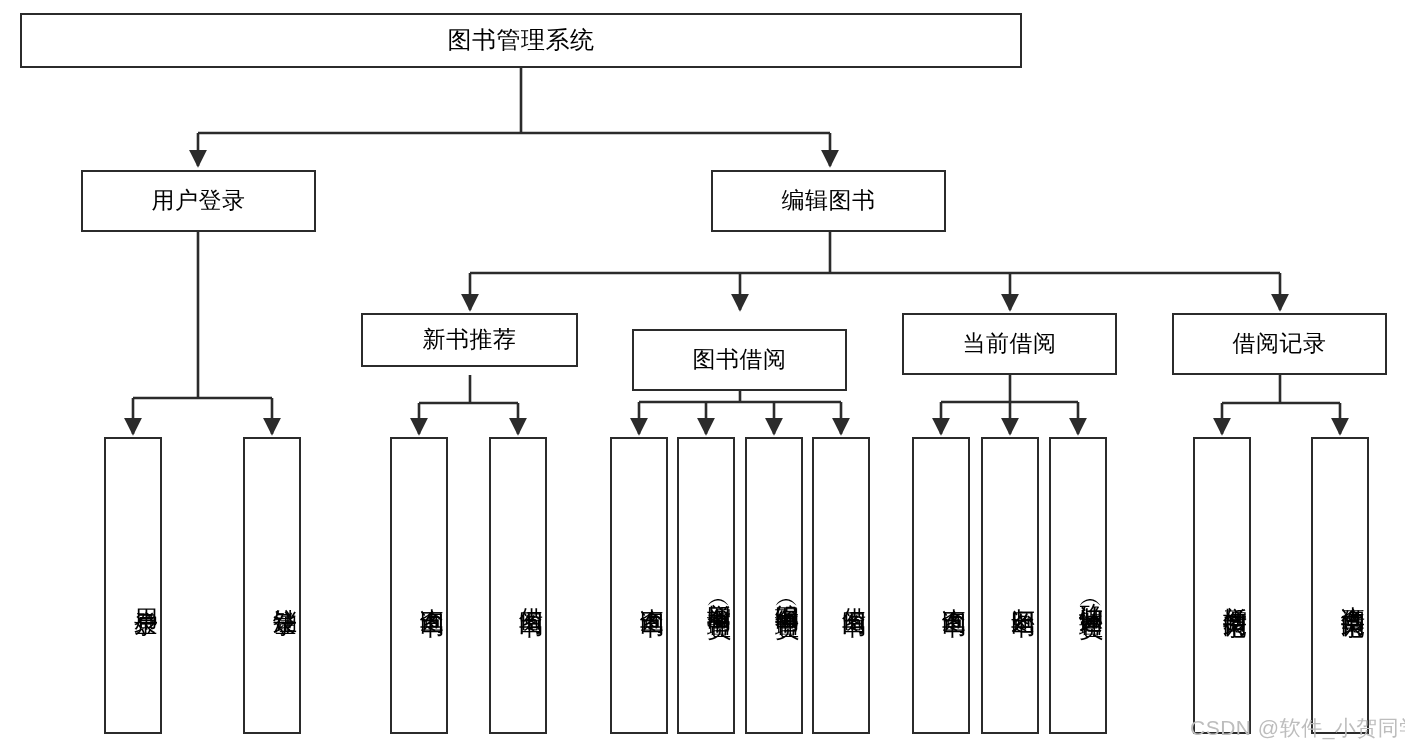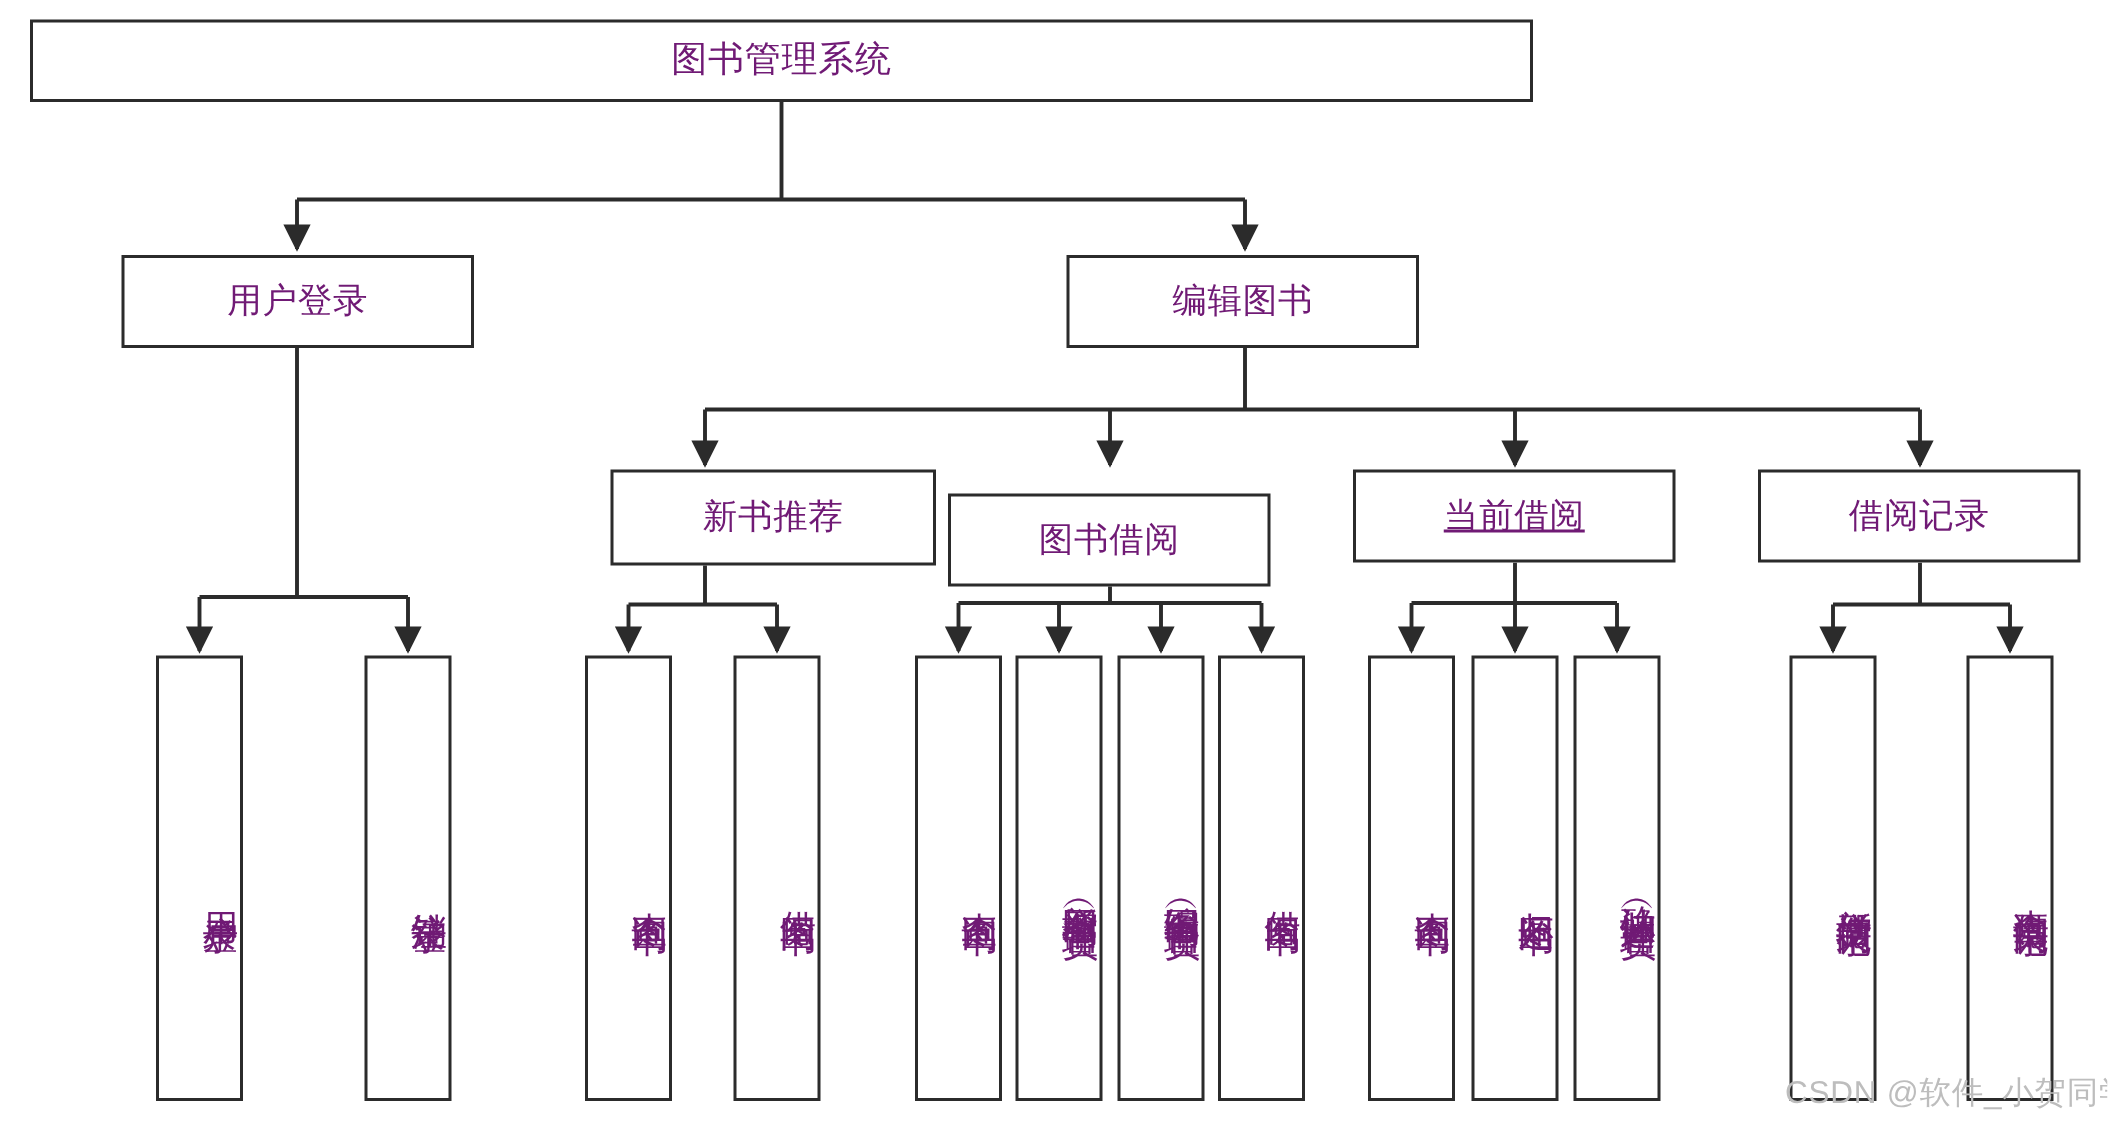--- a/index.html
+++ b/index.html
@@ -18,21 +18,21 @@
     overflow: hidden;
   }
   .node {
     position: absolute;
     box-sizing: border-box;
     border: 2.5px solid #2b2b2b;
     background: #ffffff;
     display: flex;
     align-items: center;
     justify-content: center;
-    color: #701a75;
+    color: #000000;
     line-height: 1.18;
   }
   .node.horiz {
     font-size: 23px;
     letter-spacing: 0.5px;
   }
   .node.vert {
     writing-mode: vertical-rl;
     text-orientation: upright;
     font-size: 24px;
@@ -123,27 +123,27 @@
     <span class="nodetext">图书管理系统</span>
   </div>
 
   <div class="node horiz" style="left:81px; top:170px; width:235px; height:62px;">
     <span class="nodetext">用户登录</span>
   </div>
   <div class="node horiz" style="left:711px; top:170px; width:235px; height:62px;">
     <span class="nodetext">编辑图书</span>
   </div>
 
-  <div class="node horiz" style="left:361px; top:313px; width:217px; height:64px;margin-left:46px;">
+  <div class="node horiz" style="left:361px; top:313px; width:217px; height:54px;">
     <span class="nodetext">新书推荐</span>
   </div>
   <div class="node horiz" style="left:632px; top:313px; width:215px; height:62px;margin-top:16px;">
     <span class="nodetext">图书借阅</span>
   </div>
-  <div class="node horiz" style="left:902px; top:313px; width:215px; height:62px;text-decoration:underline;">
+  <div class="node horiz" style="left:902px; top:313px; width:215px; height:62px;">
     <span class="nodetext">当前借阅</span>
   </div>
   <div class="node horiz" style="left:1172px; top:313px; width:215px; height:62px;text-align:right;">
     <span class="nodetext">借阅记录</span>
   </div>
 
   <div class="node vert" style="left:104px; top:437px; width:58px; height:297px;">
     <span class="nodetext">用户登录</span>
   </div>
   <div class="node vert" style="left:243px; top:437px; width:58px; height:297px;">

